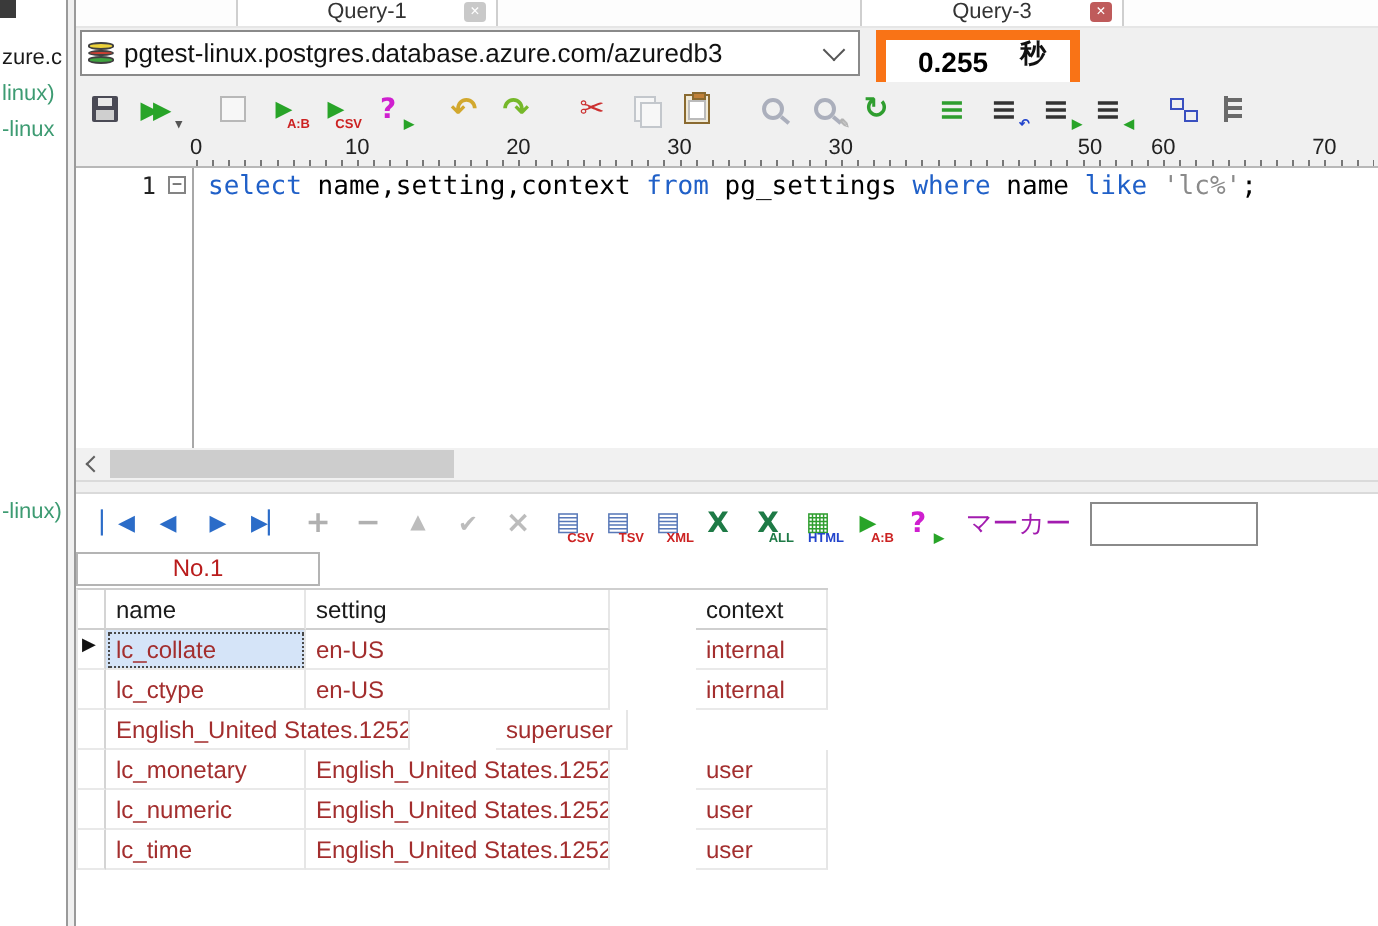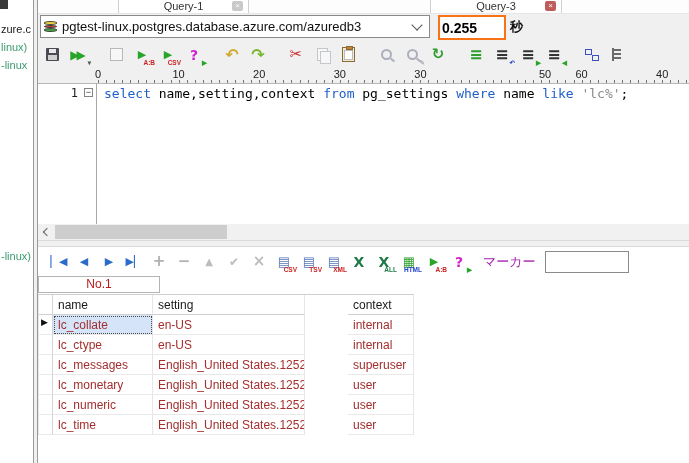--- a/index.html
+++ b/index.html
@@ -31,22 +31,22 @@
   .combo{position:absolute;left:2px;top:1px;width:390px;height:23px;background:#fff;
          border:1px solid #8a8a8a;display:flex;align-items:center;box-sizing:border-box;}
   .dbicon{width:13px;margin:0 5px 0 3px;flex:none;}
   .dbicon i{display:block;height:3.4px;border-radius:50%;border:1px solid #404040;margin-bottom:0px;box-sizing:border-box;}
   .dbicon i:nth-child(1){background:#ecd23c;}
   .dbicon i:nth-child(2){background:#cc4033;}
   .dbicon i:nth-child(3){background:#3fa23f;}
   .combo-text{font-size:13px;color:#111;white-space:nowrap;overflow:hidden;flex:1;}
   .chev{width:7px;height:7px;border-right:1.6px solid #555;border-bottom:1.6px solid #555;
         transform:rotate(45deg);margin:-3px 8px 0 4px;flex:none;}
-  .elapsed{position:absolute;left:400px;top:1px;width:60px;height:21px;border:2px solid #f97316;
-           font-family:"Liberation Sans",sans-serif;font-size:14px;font-weight:600;padding:0 2px;background:#fff;}
+  .elapsed{position:absolute;left:400px;top:1px;width:60px;height:21px;border:5px solid #f97316;
+           font-family:"Liberation Sans",sans-serif;font-size:14px;font-weight:600;padding:0 16px;background:#fff;}
   .unit{position:absolute;left:472px;top:4px;font-size:13px;font-weight:700;color:#111;}
   
   .toolbar{position:absolute;left:0;top:41px;width:651px;height:27px;background:#f0f0f0;
            display:flex;align-items:center;padding-left:3px;gap:4px;box-sizing:border-box;}
   .icon{position:relative;width:22px;height:22px;display:inline-flex;align-items:center;
         justify-content:center;flex:none;cursor:default;}
   .icon b{font-style:normal;font-weight:400;font-family:"DejaVu Sans",sans-serif;line-height:1;}
   .icon.dim{opacity:.5;}
   .sub{position:absolute;right:-2px;bottom:-1px;font-size:6.5px;font-weight:700;font-style:normal;
        line-height:1;font-family:"Liberation Sans",sans-serif;letter-spacing:0;}
@@ -224,21 +224,21 @@
 
     <div class="ruler" id="ruler">
       <span class="rticks"></span>
     <span class="rlabel" style="left: 60px;">0</span>
         <span class="rlabel" style="left: 140.6px;">10</span>
         <span class="rlabel" style="left: 221.2px;">20</span>
         <span class="rlabel" style="left: 301.8px;">30</span>
         <span class="rlabel" style="left: 382.4px;">30</span>
         <span class="rlabel" style="left: 463px; margin-left: 44px;">50</span>
         <span class="rlabel" style="left: 543.6px;">60</span>
-        <span class="rlabel" style="left: 624.2px;">40</span>
+        <span class="rlabel" style="left: 624.2px;">70</span>
       </div>
 
     <div class="editor">
       <div class="gutter">
         <span class="lineno">1</span>
         <span class="foldbox">−</span>
       </div>
       <div class="codeline" id="codeline"><span class="tk-keyword">select</span><span class="tk-plain"> name,setting,context </span><span class="tk-keyword">from</span><span class="tk-plain"> pg_settings </span><span class="tk-keyword">where</span><span class="tk-plain"> name </span><span class="tk-keyword">like</span><span class="tk-plain"> </span><span class="tk-string">'lc%'</span><span class="tk-plain">;</span></div>
     </div>
 
@@ -332,21 +332,20 @@
           <div class="gcell c3">internal</div>
         </div>
         <div class="grow">
           <div class="gcell c0"></div>
           <div class="gcell c1">lc_ctype</div>
           <div class="gcell c2">en-US</div>
           <div class="gcell c3">internal</div>
         </div>
         <div class="grow">
           <div class="gcell c0"></div>
-          <div class="gcell c1">lc_messages</div>
           <div class="gcell c2">English_United States.1252</div>
           <div class="gcell c3">superuser</div>
         </div>
         <div class="grow">
           <div class="gcell c0"></div>
           <div class="gcell c1">lc_monetary</div>
           <div class="gcell c2">English_United States.1252</div>
           <div class="gcell c3">user</div>
         </div>
         <div class="grow">

